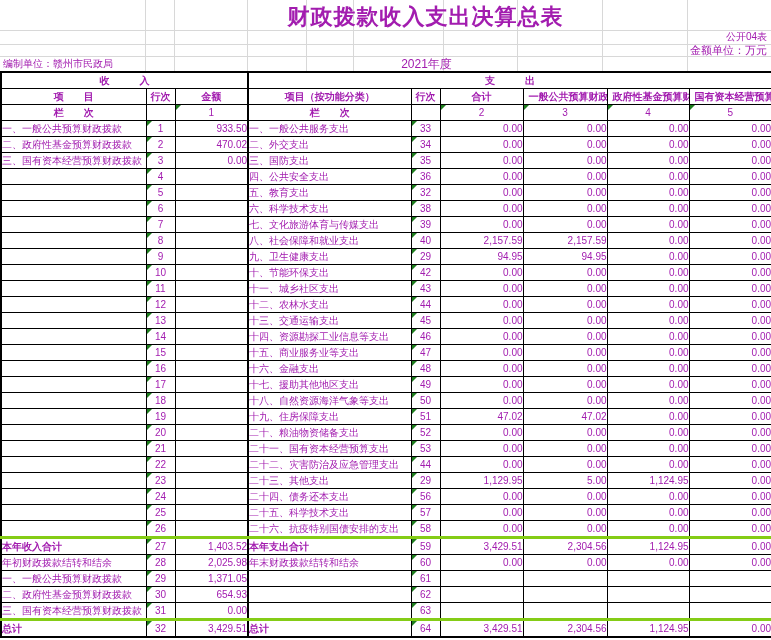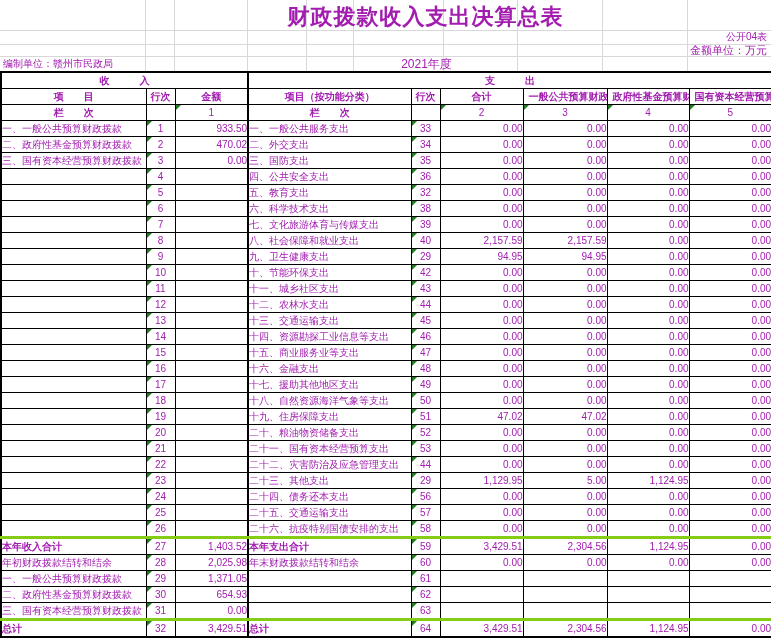--- a/index.html
+++ b/index.html
@@ -372,21 +372,21 @@
           <td class="c-no tri">56</td>
           <td class="c-amt">0.00</td>
           <td class="c-amt">0.00</td>
           <td class="c-amt">0.00</td>
           <td class="c-amt">0.00</td>
         </tr>
         <tr>
           <td class="c-item"></td>
           <td class="c-no tri">25</td>
           <td class="c-amt sep-r"></td>
-          <td class="c-item sep-l">二十五、交通运输支出</td>
+          <td class="c-item sep-l">二十五、科学技术支出</td>
           <td class="c-no tri">57</td>
           <td class="c-amt">0.00</td>
           <td class="c-amt">0.00</td>
           <td class="c-amt">0.00</td>
           <td class="c-amt">0.00</td>
         </tr>
         <tr>
           <td class="c-item"></td>
           <td class="c-no tri">26</td>
           <td class="c-amt sep-r"></td>

